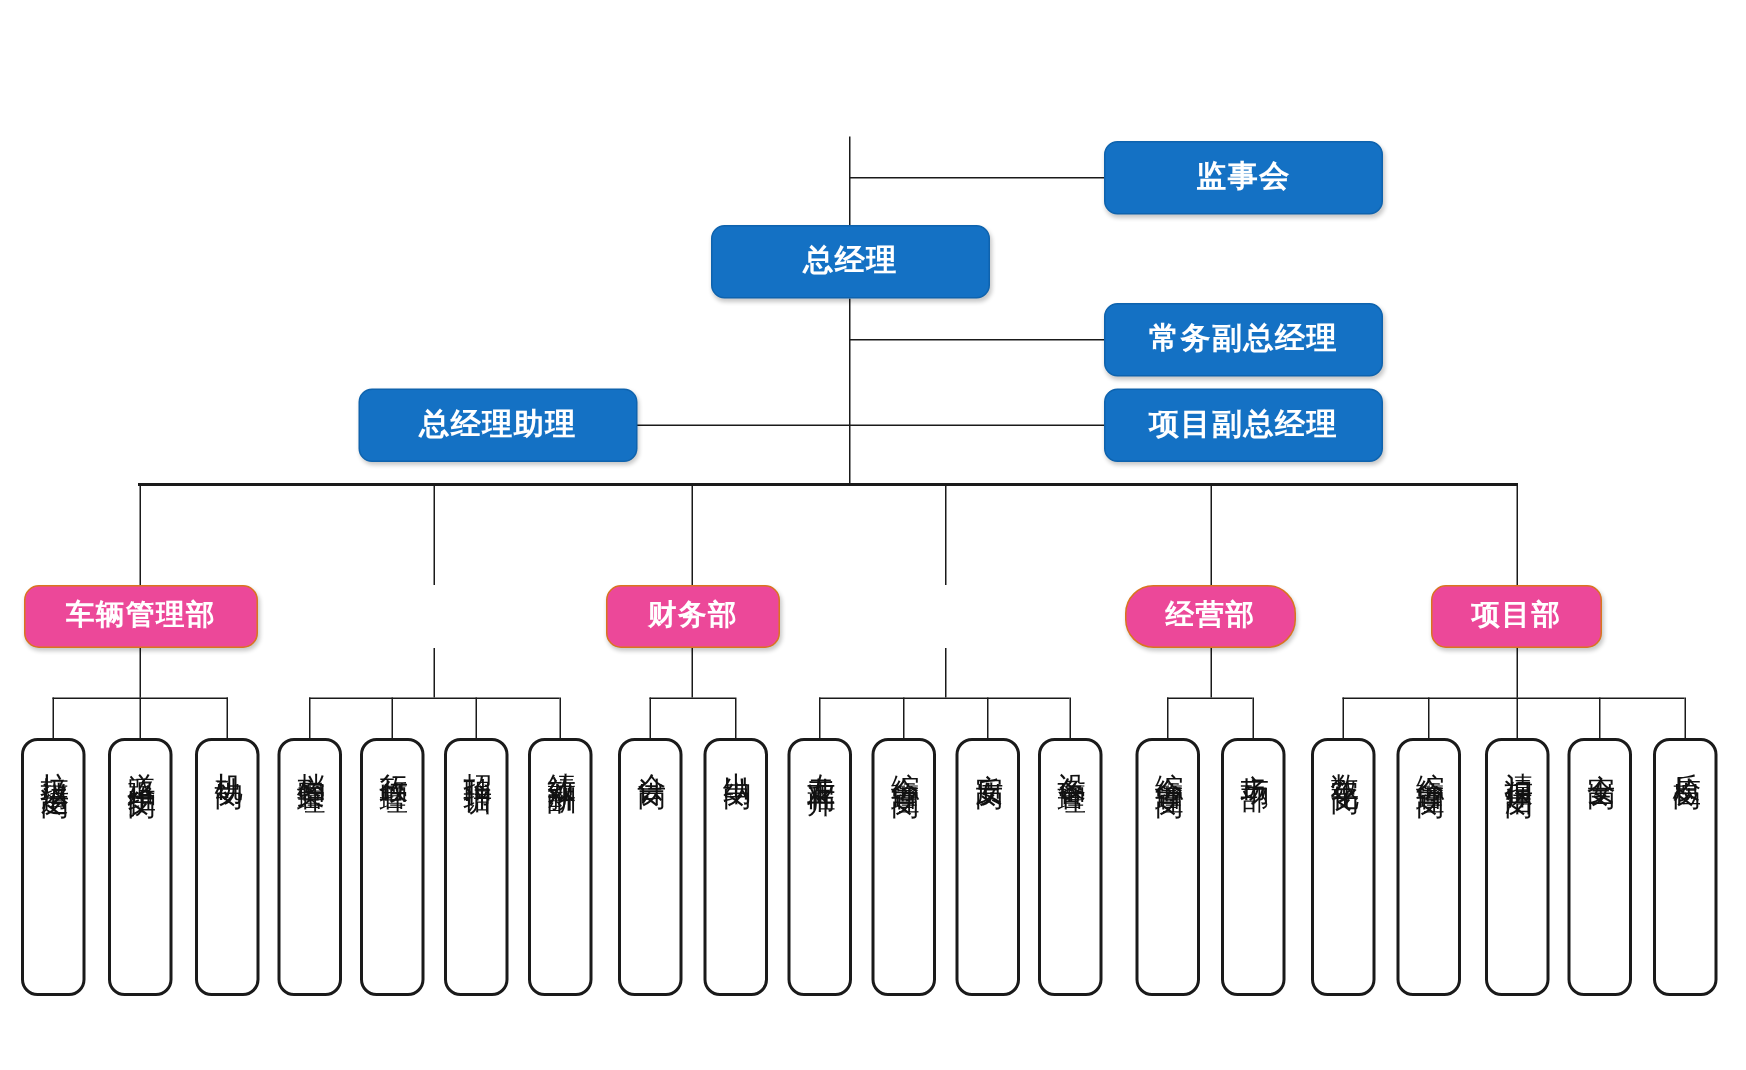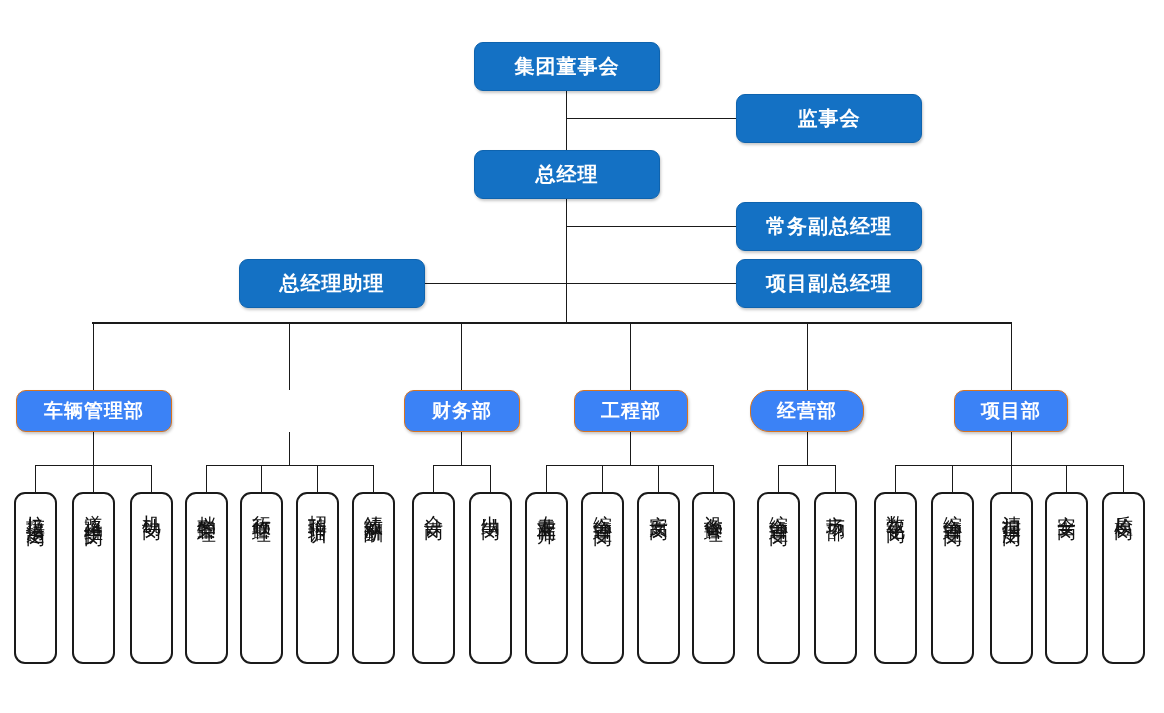--- a/index.html
+++ b/index.html
@@ -40,21 +40,21 @@
     background: #1471c4;
     border: 1px solid #0e63ae;
     border-radius: 9px;
     color: #ffffff;
     font-size: 20px;
     font-weight: 600;
     letter-spacing: 1px;
     box-shadow: 1px 2px 3px rgba(0,0,0,0.22);
   }
   .node.orange {
-    background: #3b82f6;
+    background: #ec4899;
     border: 1px solid #d9741f;
     border-radius: 10px;
     color: #ffffff;
     font-size: 19px;
     font-weight: 600;
     letter-spacing: 1px;
     box-shadow: 1px 2px 3px rgba(0,0,0,0.22);
   }
   .node.leaf {
     background: #ffffff;
@@ -134,23 +134,20 @@
 
   <div class="line v" style="left:778px; top:465px; height:27px;"></div>
   <div class="line v" style="left:835px; top:465px; height:27px;"></div>
 
   <div class="line v" style="left:895px; top:465px; height:27px;"></div>
   <div class="line v" style="left:952px; top:465px; height:27px;"></div>
   <div class="line v" style="left:1011px; top:465px; height:27px;"></div>
   <div class="line v" style="left:1066px; top:465px; height:27px;"></div>
   <div class="line v" style="left:1123px; top:465px; height:27px;"></div>
 
-  <div class="node blue" style="left:474px; top:42px; width:186px; height:49px;">
-    <span>集团董事会</span>
-  </div>
 
   <div class="node blue" style="left:474px; top:150px; width:186px; height:49px;">
     <span>总经理</span>
   </div>
 
   <div class="node blue" style="left:736px; top:94px; width:186px; height:49px;">
     <span>监事会</span>
   </div>
 
   <div class="node blue" style="left:736px; top:259px; width:186px; height:49px;">
@@ -164,23 +161,20 @@
   <div class="node blue" style="left:239px; top:259px; width:186px; height:49px;">
     <span>总经理助理</span>
   </div>
 
   <div class="node orange" style="left:16px; top:390px; width:156px; height:42px;">
     <span>车辆管理部</span>
   </div>
   <div class="node orange" style="left:404px; top:390px; width:116px; height:42px;text-align:right;">
     <span>财务部</span>
   </div>
-  <div class="node orange" style="left:574px; top:390px; width:114px; height:42px;">
-    <span>工程部</span>
-  </div>
   <div class="node orange" style="left:750px; top:390px; width:114px; height:42px;border-radius:19px;">
     <span>经营部</span>
   </div>
   <div class="node orange" style="left:954px; top:390px; width:114px; height:42px;">
     <span>项目部</span>
   </div>
 
   <div class="node leaf" style="left:14px; top:492px; width:43px; height:172px;">
     <span>垃圾清运岗</span>
   </div>

